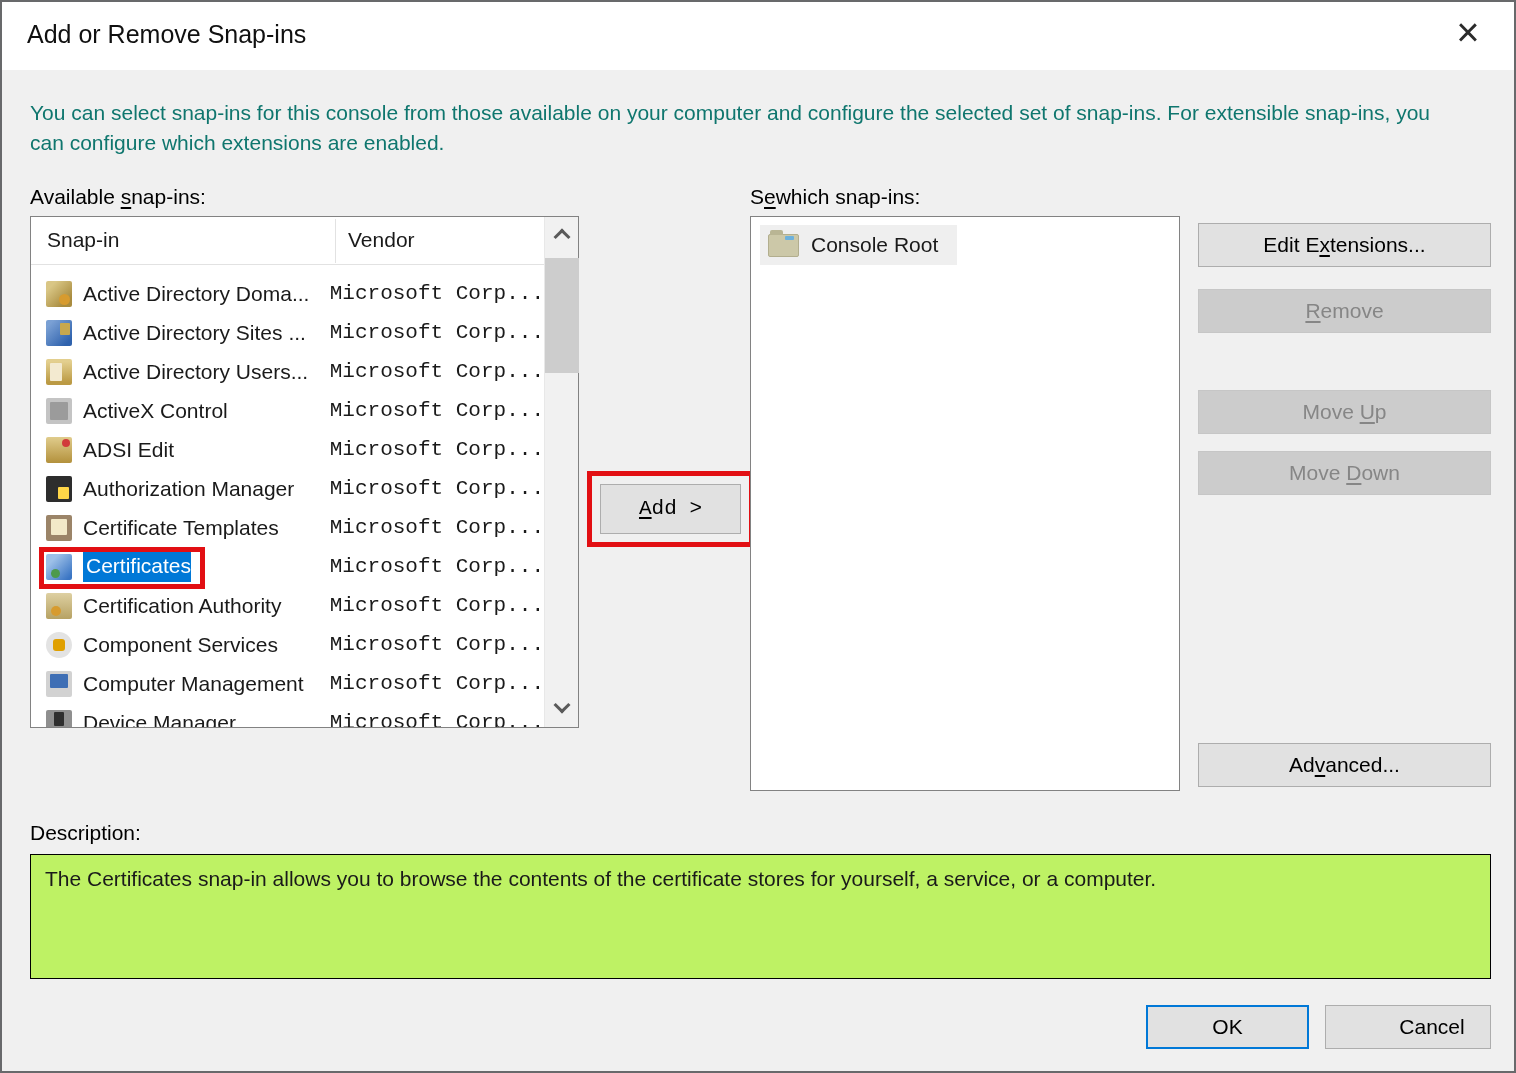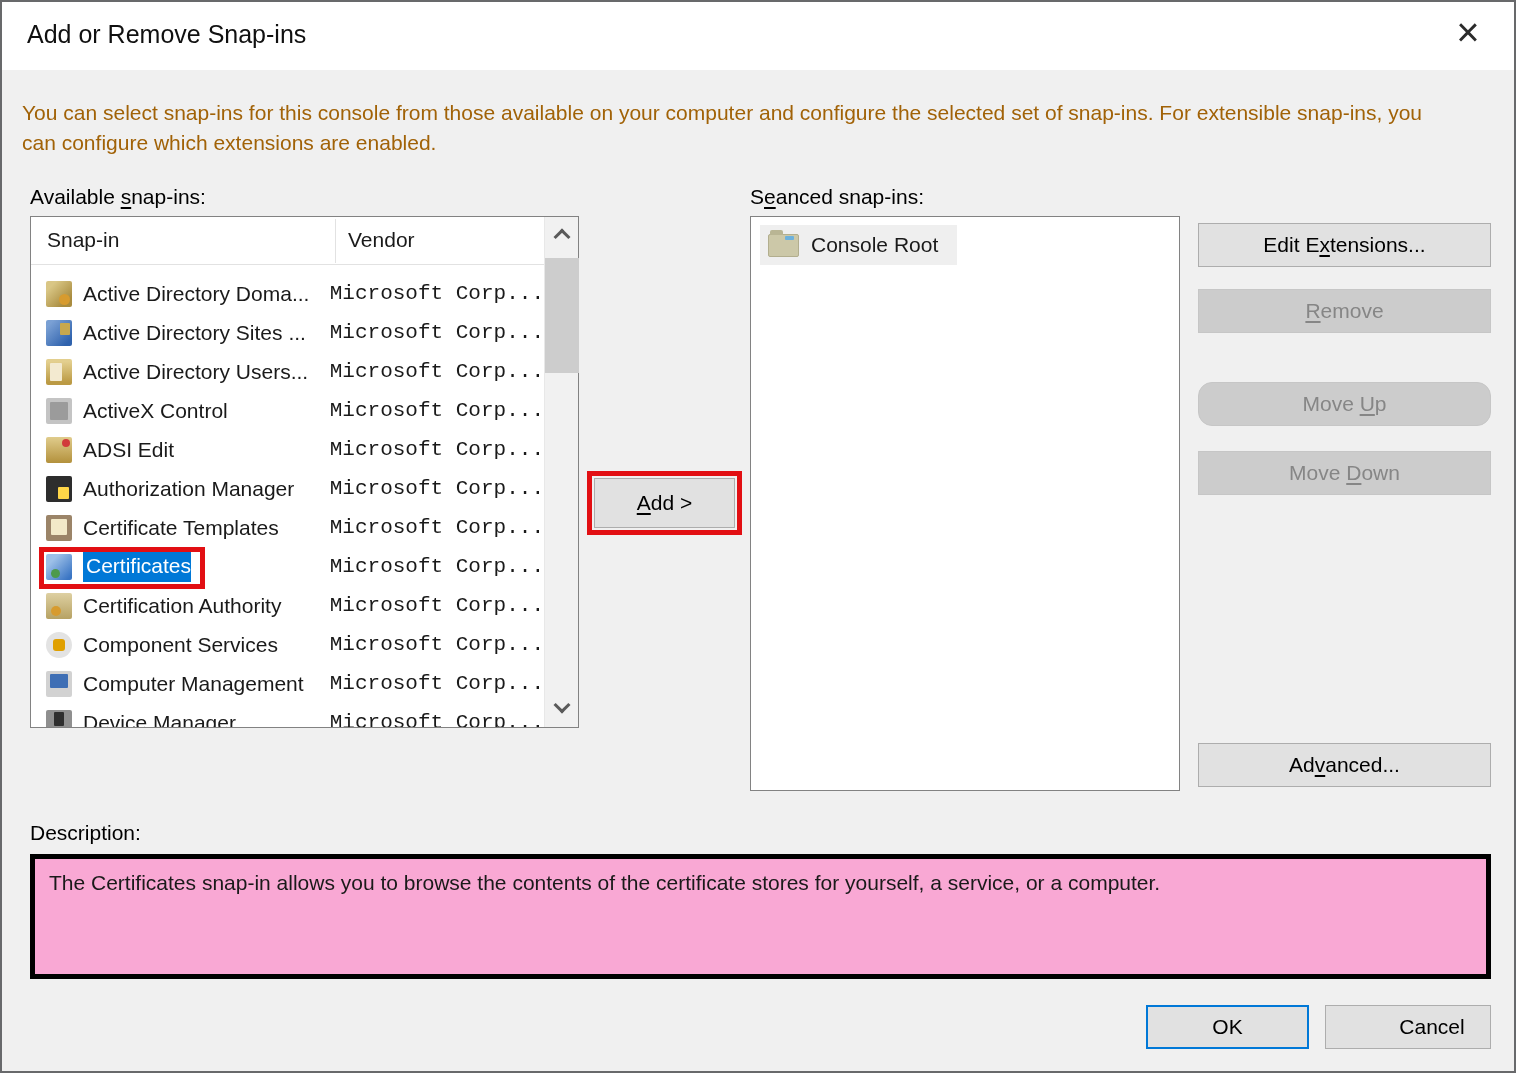--- a/index.html
+++ b/index.html
@@ -10,22 +10,22 @@
             border:2px solid #68696b; overflow:hidden; }
 
   
   .titlebar { position:absolute; left:0; top:0; right:0; height:68px; background:#ffffff; }
   .title { position:absolute; left:25px; top:18px; font-size:25px; color:#101010; }
   .close-btn { position:absolute; right:24px; top:8px; width:44px; height:44px;
                font-size:40px; font-weight:300; color:#2b2b2b; text-align:center; line-height:44px;
                cursor:default; }
 
   
-  .intro { position:absolute; left:20px; top:96px; width:1434px; font-size:21px;
-           line-height:30px; color:#a16207; }
+  .intro { position:absolute; left:28px; top:96px; width:1434px; font-size:21px;
+           line-height:30px; color:#0f766e; }
 
   
   .label { position:absolute; font-size:21px; color:#000; }
   .label-available { left:28px; top:183px; }
   .label-selected  { left:748px; top:183px; }
   .label-desc      { left:28px; top:819px; }
   .mn { text-decoration:underline; text-underline-offset:3px; }
 
   
   .avail-list { position:absolute; left:28px; top:214px; width:549px; height:512px;
@@ -85,71 +85,71 @@
   .scrollbar { position:absolute; top:0; right:0; bottom:0; width:34px; background:#f1f1f1;
                border-left:1px solid #e8e8e8; }
   .scroll-btn { position:absolute; left:0; width:34px; height:36px; }
   .scroll-btn.up { top:0; } .scroll-btn.down { bottom:0; }
   .chev { position:absolute; left:11px; width:12px; height:12px; border:solid #5a5a5a; border-width:3px 3px 0 0; }
   .up .chev { top:14px; transform:rotate(-45deg); }
   .down .chev { top:8px; transform:rotate(135deg); }
   .scroll-thumb { position:absolute; left:0; top:41px; width:34px; height:115px; background:#cdcdcd; }
 
   
-  .add-wrap { position:absolute; left:585px; top:469px; border:5px solid #e20f13; padding:2px;
-              background:#f0f0f0; }
+  .add-wrap { position:absolute; left:585px; top:469px; border:5px solid #e20f13; padding:8px;
+              background:#f0f0f0;font-family:Liberation Mono, monospace; }
   .btn { display:block; background:#e1e1e1; border:1px solid #adadad; font-size:21px; color:#000;
          font-family:inherit; text-align:center; }
   .add-btn { width:141px; height:50px; line-height:48px; }
 
   
   .sel-list { position:absolute; left:748px; top:214px; width:430px; height:575px;
               background:#fff; border:1px solid #828282; overflow:hidden; padding:8px 0 0 9px; }
   .sel-row { display:flex; align-items:center; width:197px; height:40px; background:#efefef;
              padding-left:8px; font-size:21px; }
   .folder-icon { position:relative; width:31px; height:23px; margin-right:12px; flex:none;
                  background:#ccc8a8; border-radius:2px; border:1px solid #b2ae8e; }
   .folder-icon::before { content:""; position:absolute; left:1px; top:-5px; width:13px; height:5px;
                  background:#b9b594; border-radius:2px 2px 0 0; }
   .folder-icon::after { content:""; position:absolute; left:16px; top:1px; width:9px; height:4px;
                  background:#6db1dc; border-radius:1px; }
 
   
   .side-btn { position:absolute; left:1196px; width:293px; height:44px; line-height:42px; }
   .btn-edit-ext { top:221px; }
   .btn-remove   { top:287px; }
-  .btn-move-up  { top:380px;border-radius:14px; }
+  .btn-move-up  { top:388px; }
   .btn-move-down{ top:449px; }
   .btn-advanced { top:741px; }
   .btn.disabled { background:#cccccc; border:1px solid #c6c6c6; color:#868686; }
 
   
   .desc-box { position:absolute; left:28px; top:852px; width:1461px; height:125px;
-              background:#f9a8d4; border:5px solid #000000; font-size:21px; padding:12px 14px; }
+              background:#bef264; border:1px solid #000000; font-size:21px; padding:12px 14px; }
 
   
   .ok-btn     { position:absolute; left:1144px; top:1003px; width:163px; height:44px;
                 border:2px solid #0078d7; line-height:40px; }
   .cancel-btn { position:absolute; left:1323px; top:1003px; width:166px; height:44px;
                 line-height:42px;padding-left:48px; }
 </style>
 </head>
 <body>
 
 <div class="window">
 
   <div class="titlebar">
     <div class="title">Add or Remove Snap-ins</div>
     <div class="close-btn">×</div>
   </div>
 
   <div class="intro">You can select snap-ins for this console from those available on your computer and configure the selected set of snap-ins. For extensible snap-ins, you can configure which extensions are enabled.</div>
 
   <div class="label label-available"><span>Available </span><span class="mn">s</span><span>nap-ins:</span></div>
-  <div class="label label-selected"><span>S</span><span class="mn">e</span><span>anced snap-ins:</span></div>
+  <div class="label label-selected"><span>S</span><span class="mn">e</span><span>which snap-ins:</span></div>
 
   <div class="avail-list">
     <div class="list-header">
       <span class="col-snapin">Snap-in</span>
       <span class="col-vendor">Vendor</span>
       <span class="col-divider"></span>
     </div>
     <div class="list-rows">
 
     <div class="row">

